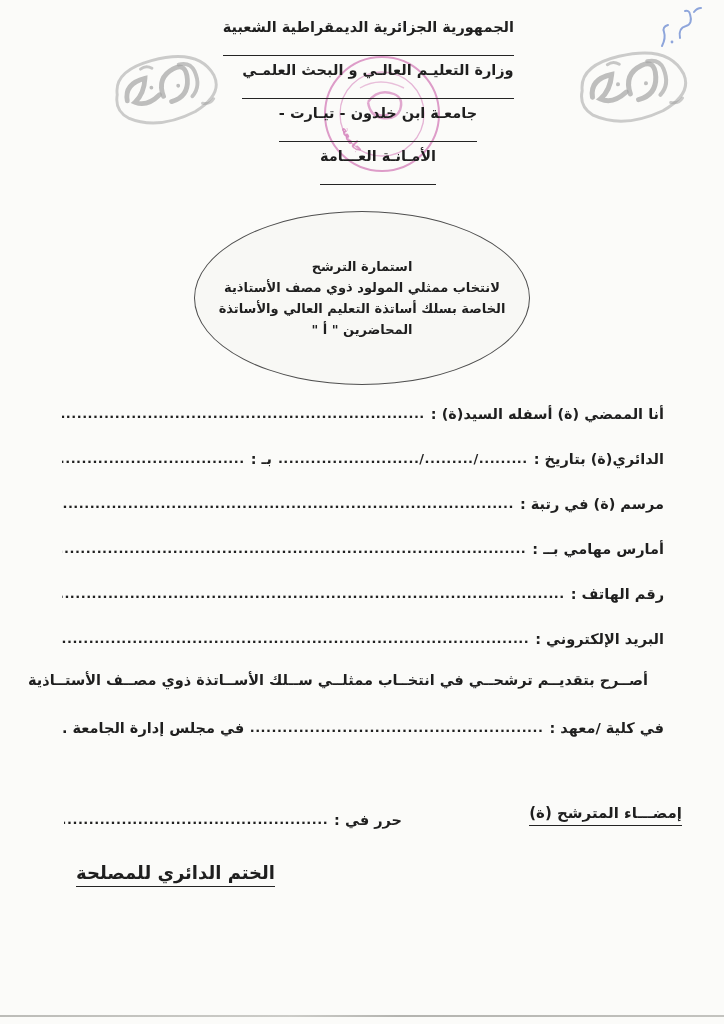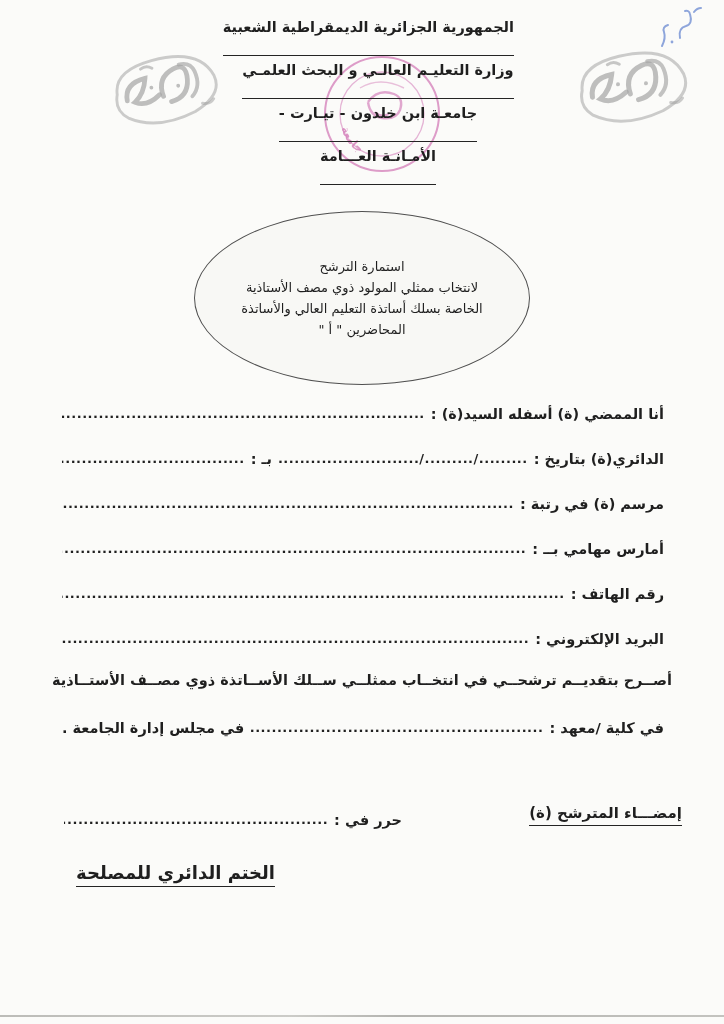--- a/index.html
+++ b/index.html
@@ -36,40 +36,40 @@
   .handwritten{position:absolute;left:648px;top:2px;z-index:4;}
   
   .title-oval{
     position:absolute;left:194px;top:211px;
     width:334px;height:172px;
     border:1.5px solid #4f4f4f;
     border-radius:50%;
     display:flex;align-items:center;justify-content:center;
     background:rgba(246,246,243,.55);
   }
-  .title-oval-inner{text-align:center;font-weight:normal;font-size:13px;line-height:21px;}
+  .title-oval-inner{text-align:center;font-weight:bold;font-size:13px;line-height:21px;}
   
   .form-block{position:absolute;left:62px;right:60px;top:406px;}
   .field-row{
     display:flex;align-items:baseline;
     font-size:14.5px;font-weight:bold;
     height:20px;margin-bottom:25px;
     white-space:nowrap;
   }
   .field-label{flex:0 0 auto;}
   .dots-fill{
     flex:1 1 0;overflow:hidden;
     font-weight:bold;letter-spacing:.5px;font-size:13px;
     transform:translateY(-1px);
   }
   .dots-fixed{flex:0 0 auto;letter-spacing:.5px;font-size:13px;transform:translateY(-1px);}
   .gap{display:inline-block;width:6px;}
   
   .decl-line1{
-    position:absolute;left:62px;right:52px;top:672px;
+    position:absolute;left:62px;right:76px;top:672px;
     text-align:center;font-size:14.5px;font-weight:bold;white-space:nowrap;padding-left:20px;
   }
   .decl-line2{
     position:absolute;left:62px;right:60px;top:720px;
     display:flex;align-items:baseline;font-size:14.5px;font-weight:bold;white-space:nowrap;
   }
   
   .signature-label{
     position:absolute;right:42px;top:804px;
     font-size:15px;font-weight:bold;

